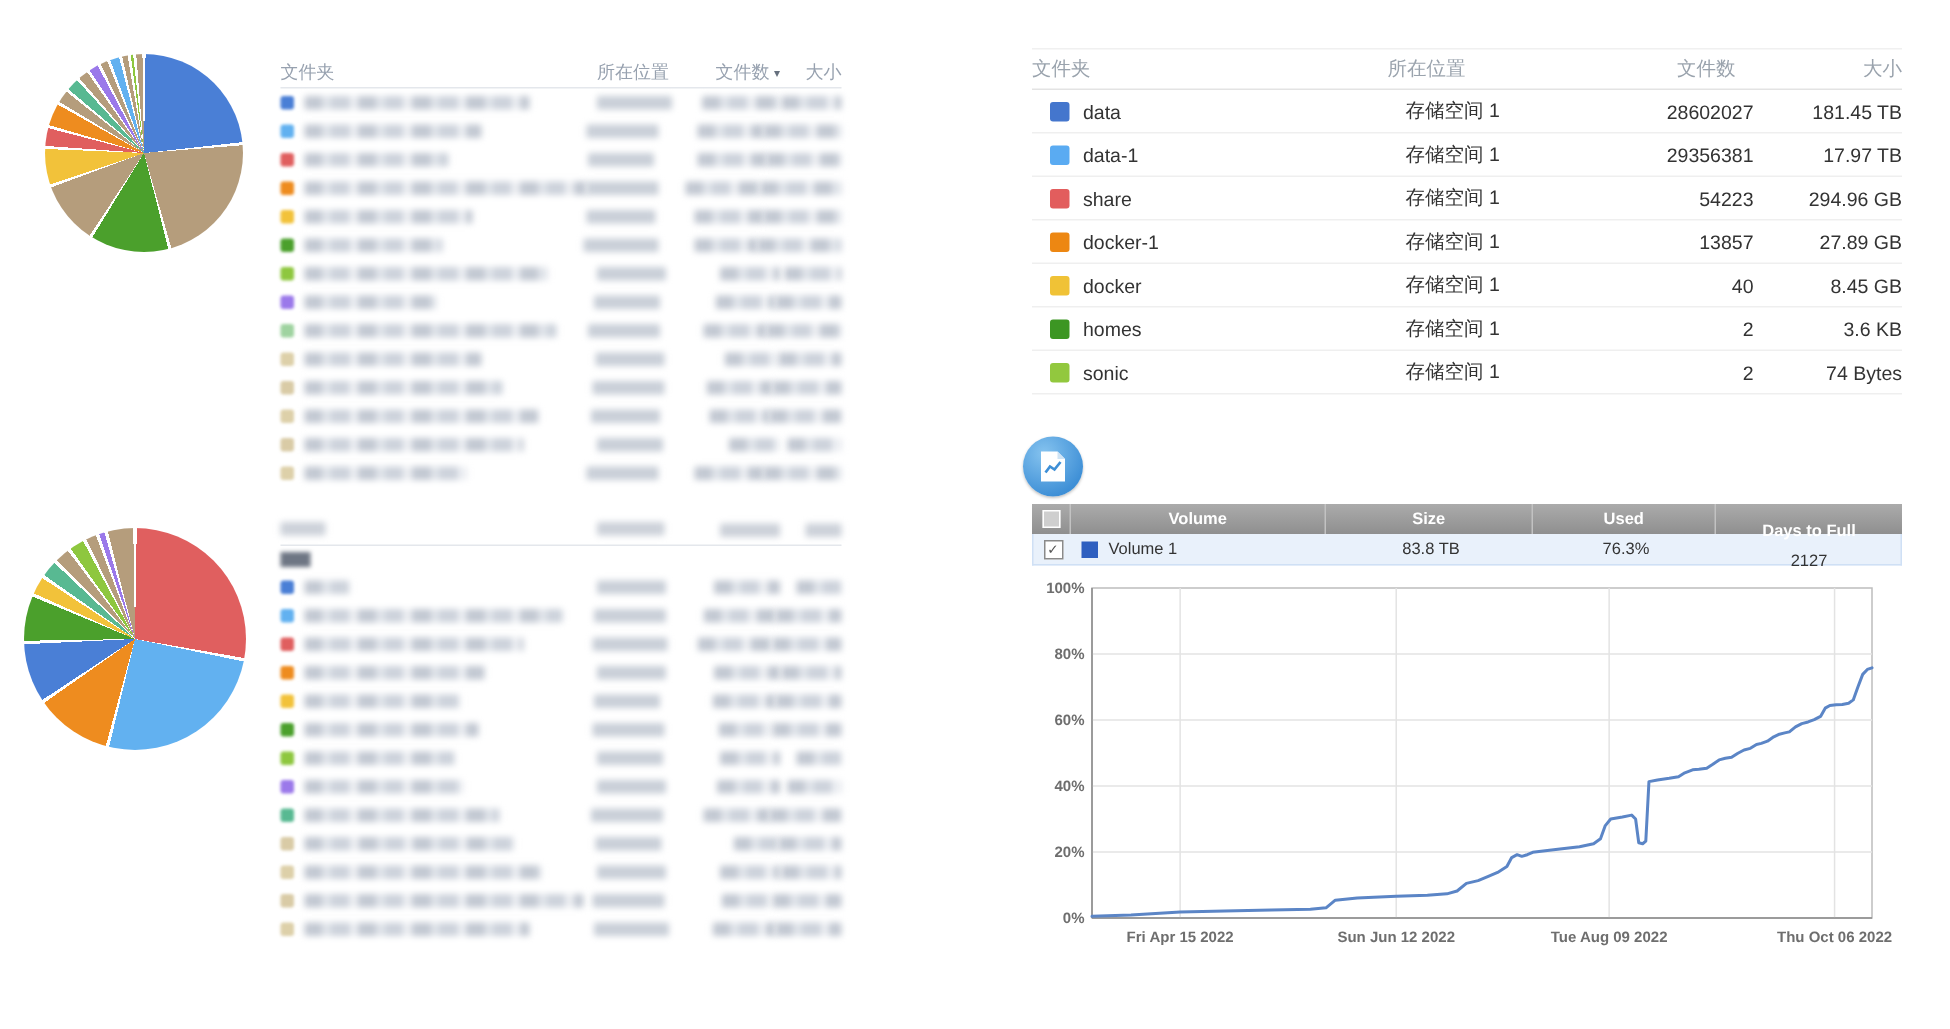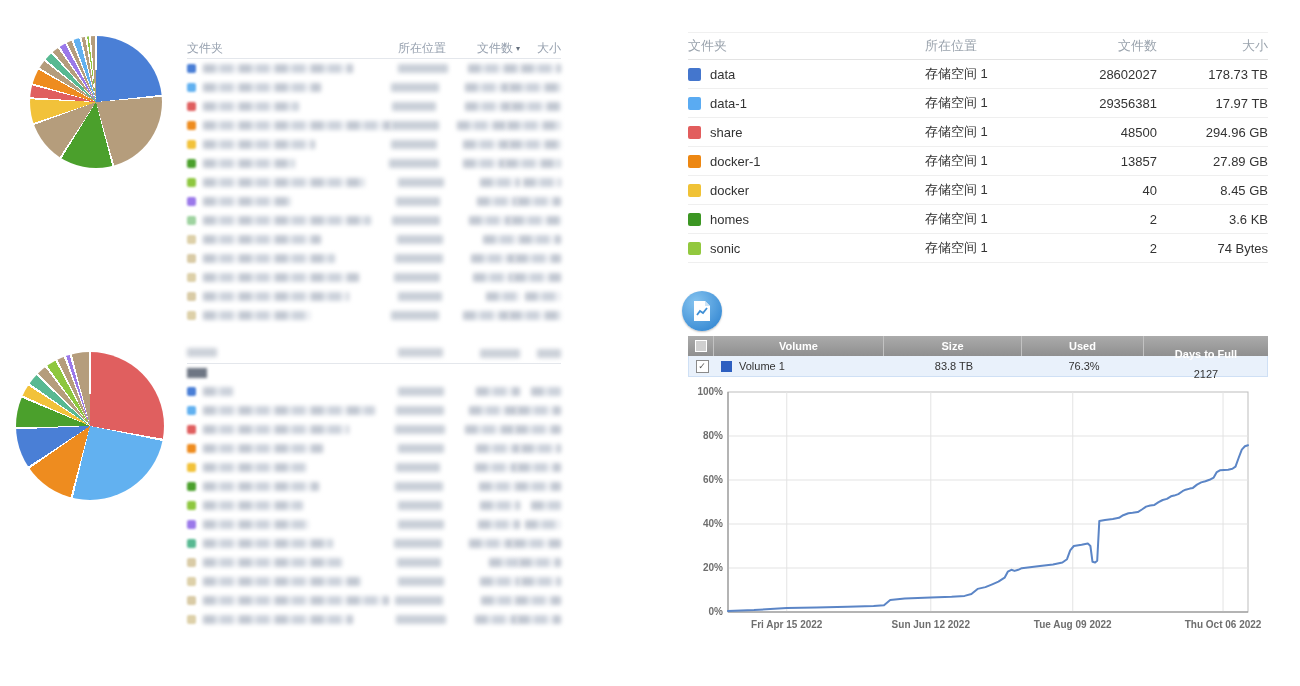--- a/index.html
+++ b/index.html
@@ -30,21 +30,21 @@
   .bhead-bar{height:9px;border-radius:1px;filter:blur(2px);background:#ccd1d9;}
 
   
   .rtable{position:absolute;left:688px;top:32px;width:580px;font-size:13px;}
   .rhead{display:flex;height:26px;align-items:center;border-top:1px solid #f0f0f0;border-bottom:1px solid #e3e3e3;color:#9aa3ad;}
   .rh-name{width:237px;}
   .rh-loc{width:152px;}
   .rh-count{width:80px;text-align:right;}
   .rh-size{flex:1;text-align:right;}
   .rrow{display:flex;height:28px;align-items:center;border-bottom:1px solid #efefef;color:#333;cursor:pointer;}
-  .rname{width:237px;display:flex;align-items:center;}
+  .rname{width:237px;display:flex;align-items:center;margin-left:12px;}
   .rloc{width:152px;color:#333;}
   .rcount{width:80px;text-align:right;}
   .rsize{flex:1;text-align:right;}
   .rchip{width:13px;height:13px;border-radius:2px;margin-right:9px;flex:none;}
 
   
   .vu-head{position:absolute;left:682px;top:291px;display:flex;align-items:center;z-index:2;}
   .vu-circle{width:40px;height:40px;border-radius:50%;background:radial-gradient(circle at 35% 28%,#85c3ef,#3e8fd6 75%);
              display:flex;align-items:center;justify-content:center;position:relative;z-index:2;box-shadow:0 1px 2px rgba(0,0,0,.25);}
   .vu-box{margin-left:-14px;border:1px solid #aecbe8;border-left:none;padding:6px 16px 6px 24px;color:#1e73be;font-weight:bold;font-size:15px;background:#fff;}
@@ -520,38 +520,38 @@
       <span class="rh-size">大小</span>
     </div>
     <div id="rbody">
         <div class="rrow">
           <span class="rname">
             <span class="rchip" style="background: rgb(68, 118, 205);"></span>
             <span>data</span>
           </span>
           <span class="rloc">存储空间 1</span>
           <span class="rcount">28602027</span>
-          <span class="rsize">178.73 TB</span>
+          <span class="rsize">181.45 TB</span>
         </div>
         <div class="rrow">
           <span class="rname">
             <span class="rchip" style="background: rgb(90, 171, 242);"></span>
             <span>data-1</span>
           </span>
           <span class="rloc">存储空间 1</span>
           <span class="rcount">29356381</span>
           <span class="rsize">17.97 TB</span>
         </div>
         <div class="rrow">
           <span class="rname">
             <span class="rchip" style="background: rgb(226, 93, 93);"></span>
             <span>share</span>
           </span>
           <span class="rloc">存储空间 1</span>
-          <span class="rcount">48500</span>
+          <span class="rcount">54223</span>
           <span class="rsize">294.96 GB</span>
         </div>
         <div class="rrow">
           <span class="rname">
             <span class="rchip" style="background: rgb(237, 135, 18);"></span>
             <span>docker-1</span>
           </span>
           <span class="rloc">存储空间 1</span>
           <span class="rcount">13857</span>
           <span class="rsize">27.89 GB</span>

